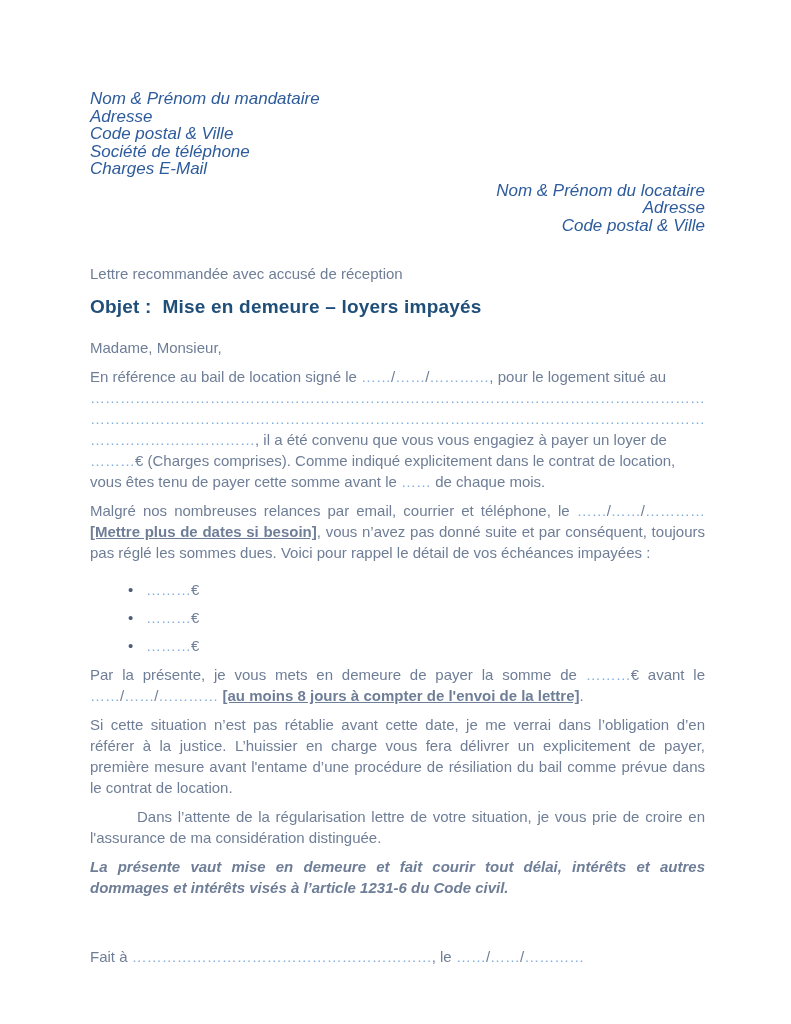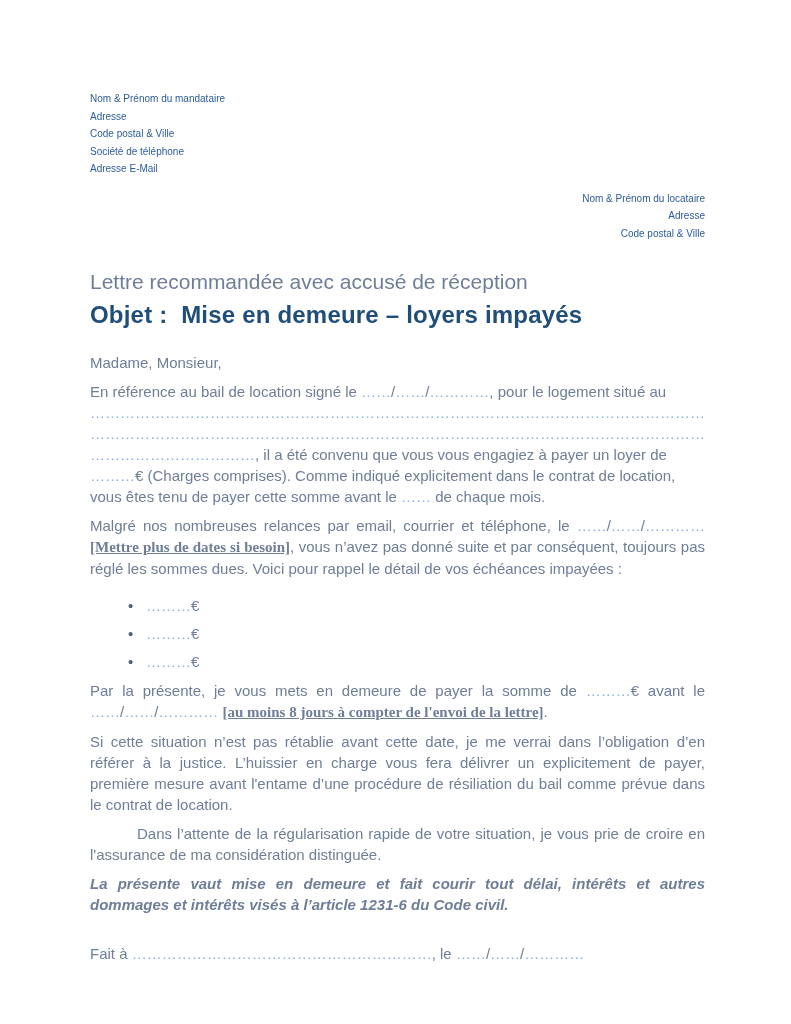--- a/index.html
+++ b/index.html
@@ -14,83 +14,84 @@
   .page{
     width:791px;
     min-height:1024px;
     box-sizing:border-box;
     padding:90px 86px 40px 90px;
     background:var(--page-background);
     font-family:"Liberation Sans", sans-serif;
     color:var(--body-text);
   }
   .addr{
-    font-size:10px;
+    font-style:italic;
+    font-size:17px;
     line-height:17.5px;
     color:var(--address-blue);
   }
-  .recipient{text-align:right;margin-top:12px;}
+  .recipient{text-align:right;margin-top:4px;}
   .registered{
     margin:29px 0 0;
-    font-size:21px;
+    font-size:15px;
     line-height:21px;
     color:var(--body-text);
   }
   .subject{
     margin:10px 0 0;
-    font-size:24px;
+    font-size:19px;
     line-height:25px;
     font-weight:700;
     letter-spacing:.2px;
     color:var(--heading-navy);
   }
   .body-par{
     font-size:15px;
     line-height:21px;
     margin:8px 0 0;
     color:var(--body-text);
     overflow-wrap:anywhere;
   }
-  .salutation{margin-top:25px;}
+  .salutation{margin-top:18px;}
   .just{text-align:justify;}
   .indent{text-indent:47px;}
   .bold-par{font-weight:700;font-style:italic;}
   .blist{list-style:none;margin:16px 0 0;padding:0;}
   .blist li{
     position:relative;
     padding-left:56px;
     margin-top:7px;
     font-size:15px;
     line-height:21px;
   }
   .blist li:first-child{margin-top:0;}
   .bullet-marker{
     position:absolute;
     left:38px;
     top:0;
     color:var(--bullet-marker);
   }
-  .fait{margin-top:28px;}
+  .fait{margin-top:48px;}
   .signature{margin-top:9px;}
   .seg-n{}
   .seg-d{color:var(--placeholder-dots);}
-  .seg-bu{font-weight:700;text-decoration:underline;font-family:Liberation Serif, serif;}
+  .seg-bu{font-weight:700;text-decoration:underline;}
   .seg-i{}
 </style>
 </head>
 <body>
 
 <div class="page">
 
   <div class="addr sender">
     <div class="addr-line">Nom &amp; Prénom du mandataire</div>
     <div class="addr-line">Adresse</div>
     <div class="addr-line">Code postal &amp; Ville</div>
     <div class="addr-line">Société de téléphone</div>
-    <div class="addr-line">Adresse E-Mail</div>
+    <div class="addr-line">Charges E-Mail</div>
   </div>
 
   <div class="addr recipient">
     <div class="addr-line">Nom &amp; Prénom du locataire</div>
     <div class="addr-line">Adresse</div>
     <div class="addr-line">Code postal &amp; Ville</div>
   </div>
 
   <p class="registered">Lettre recommandée avec accusé de réception</p>
 
@@ -114,20 +115,20 @@
     <li>
       <span class="bullet-marker">•</span>
       <span class="bullet-text"><span class="seg-d">………</span><span class="seg-n">€</span></span>
     </li>
   </ul>
 
   <p class="body-par just"><span class="seg-n">Par la présente, je vous mets en demeure de payer la somme de </span><span class="seg-d">………</span><span class="seg-n">€ avant le </span><span class="seg-d">……</span><span class="seg-n">/</span><span class="seg-d">……</span><span class="seg-n">/</span><span class="seg-d">…………</span><span class="seg-n"> </span><span class="seg-bu">[au moins 8 jours à compter de l'envoi de la lettre]</span><span class="seg-n">.</span></p>
 
   <p class="body-par just"><span class="seg-n">Si cette situation n’est pas rétablie avant cette date, je me verrai dans l’obligation d’en référer à la justice. L’huissier en charge vous fera délivrer un explicitement de payer, première mesure avant l'entame d’une procédure de résiliation du bail comme prévue dans le contrat de location.</span></p>
 
-  <p class="body-par just indent"><span class="seg-n">Dans l’attente de la régularisation rapide de votre situation, je vous prie de croire en l'assurance de ma considération distinguée.</span></p>
+  <p class="body-par just indent"><span class="seg-n">Dans l’attente de la régularisation lettre de votre situation, je vous prie de croire en l'assurance de ma considération distinguée.</span></p>
 
   <p class="body-par just bold-par"><span class="seg-n">La présente vaut mise en demeure et fait courir tout délai, intérêts et autres dommages et intérêts visés à l’article 1231-6 du Code civil.</span></p>
 
   <p class="body-par fait"><span class="seg-n">Fait à </span><span class="seg-d">……………………………………………………</span><span class="seg-n">, le </span><span class="seg-d">……</span><span class="seg-n">/</span><span class="seg-d">……</span><span class="seg-n">/</span><span class="seg-d">…………</span></p>
 
 
 </div>
 
 </body></html>

